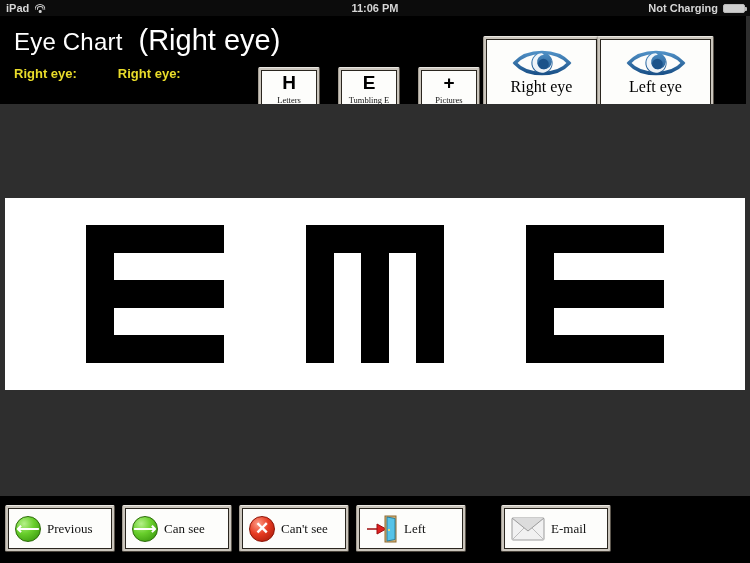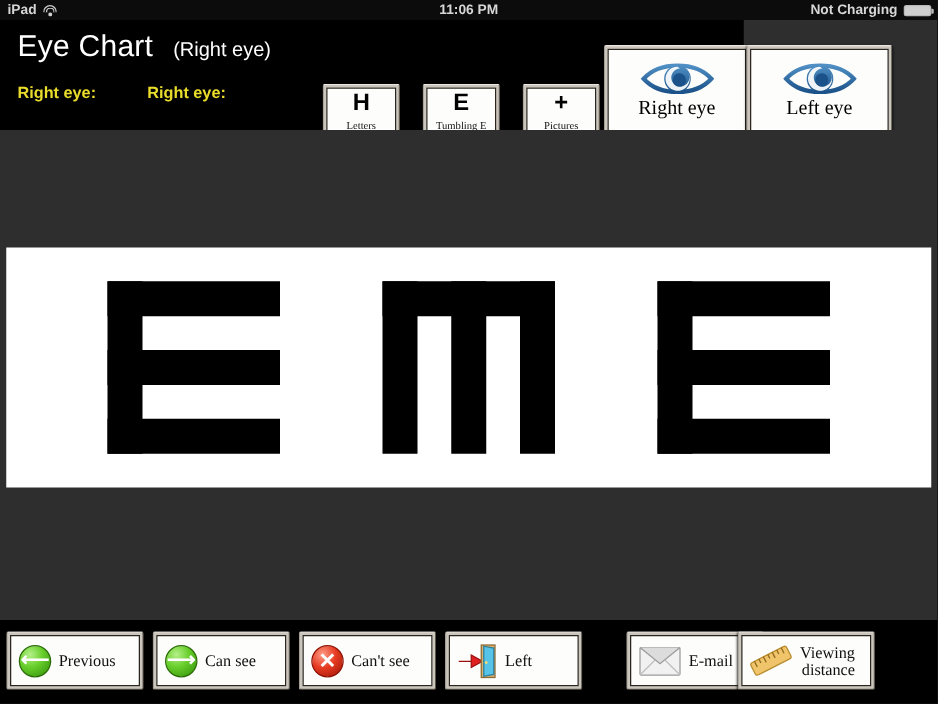--- a/index.html
+++ b/index.html
@@ -37,26 +37,26 @@
     width:22px; height:9px; border:1px solid #b9b9b9; border-radius:2px;
     position:relative; background:#cfcfcf;
   }
   .batt:after{
     content:""; position:absolute; right:-3px; top:2.5px;
     width:2px; height:4px; background:#b9b9b9; border-radius:0 1px 1px 0;
   }
 
   
   .header{
-    position:absolute; left:0; top:16px; width:595px; height:88px;
+    position:absolute; left:0; top:16px; width:746px; height:88px;
     background:#000;
   }
   .title-row{ position:absolute; left:14px; top:8px; display:flex; align-items:baseline; }
   .app-title{ color:#fff; font-size:24px; letter-spacing:.2px; }
-  .eye-mode{ color:#fff; font-size:16px; margin-left:16px; }
+  .eye-mode{ color:#fff; font-size:29px; margin-left:16px; }
   .acuity{
     position:absolute; left:255px; top:12px;
     color:#f3e43c; font-size:21px; font-weight:bold; letter-spacing:.5px;
   }
   .eye-scores{
     position:absolute; left:14px; top:50px; display:flex;
     color:#e9dc2a; font-size:13px; font-weight:bold;
   }
   .score-block{ display:flex; }
   .score-block + .score-block{ margin-left:36px; }
@@ -322,35 +322,15 @@
       <div class="bevel-inner">
         <svg class="fico" width="34" height="26" viewBox="0 0 34 26">
           <rect x="1" y="2" width="32" height="22" rx="1" fill="#f1f1f1" stroke="#9b9b9b" stroke-width="1"></rect>
           <path d="M1 2 L17 15 L33 2" fill="#dcdcdc" stroke="#9b9b9b" stroke-width="1"></path>
           <path d="M1 24 L13 12 M33 24 L21 12" fill="none" stroke="#bdbdbd" stroke-width="1"></path>
         </svg>
         <span class="cap">E-mail</span>
       </div>
     </div>
 
-    <div class="foot-btn bevel" style="left:590px">
-      <div class="bevel-inner">
-        <svg class="fico" width="34" height="30" viewBox="0 0 34 30">
-          <g transform="rotate(-27 17 15)">
-            <rect x="1" y="9" width="32" height="11" rx="2" fill="#f0c46a" stroke="#b88b2c" stroke-width="1"></rect>
-            <g stroke="#8c671c" stroke-width="1">
-              <line x1="5" y1="9" x2="5" y2="14"></line>
-                <line x1="9" y1="9" x2="9" y2="12.5"></line>
-              <line x1="13" y1="9" x2="13" y2="14"></line>
-                <line x1="17" y1="9" x2="17" y2="12.5"></line>
-              <line x1="21" y1="9" x2="21" y2="14"></line>
-                <line x1="25" y1="9" x2="25" y2="12.5"></line>
-              <line x1="29" y1="9" x2="29" y2="14"></line>
-            </g>
-          </g>
-        </svg>
-        <span class="cap" style="white-space:pre-line">Viewing
-distance</span>
-      </div>
-    </div>
 
   </div>
 </div>
 
 </body></html>

